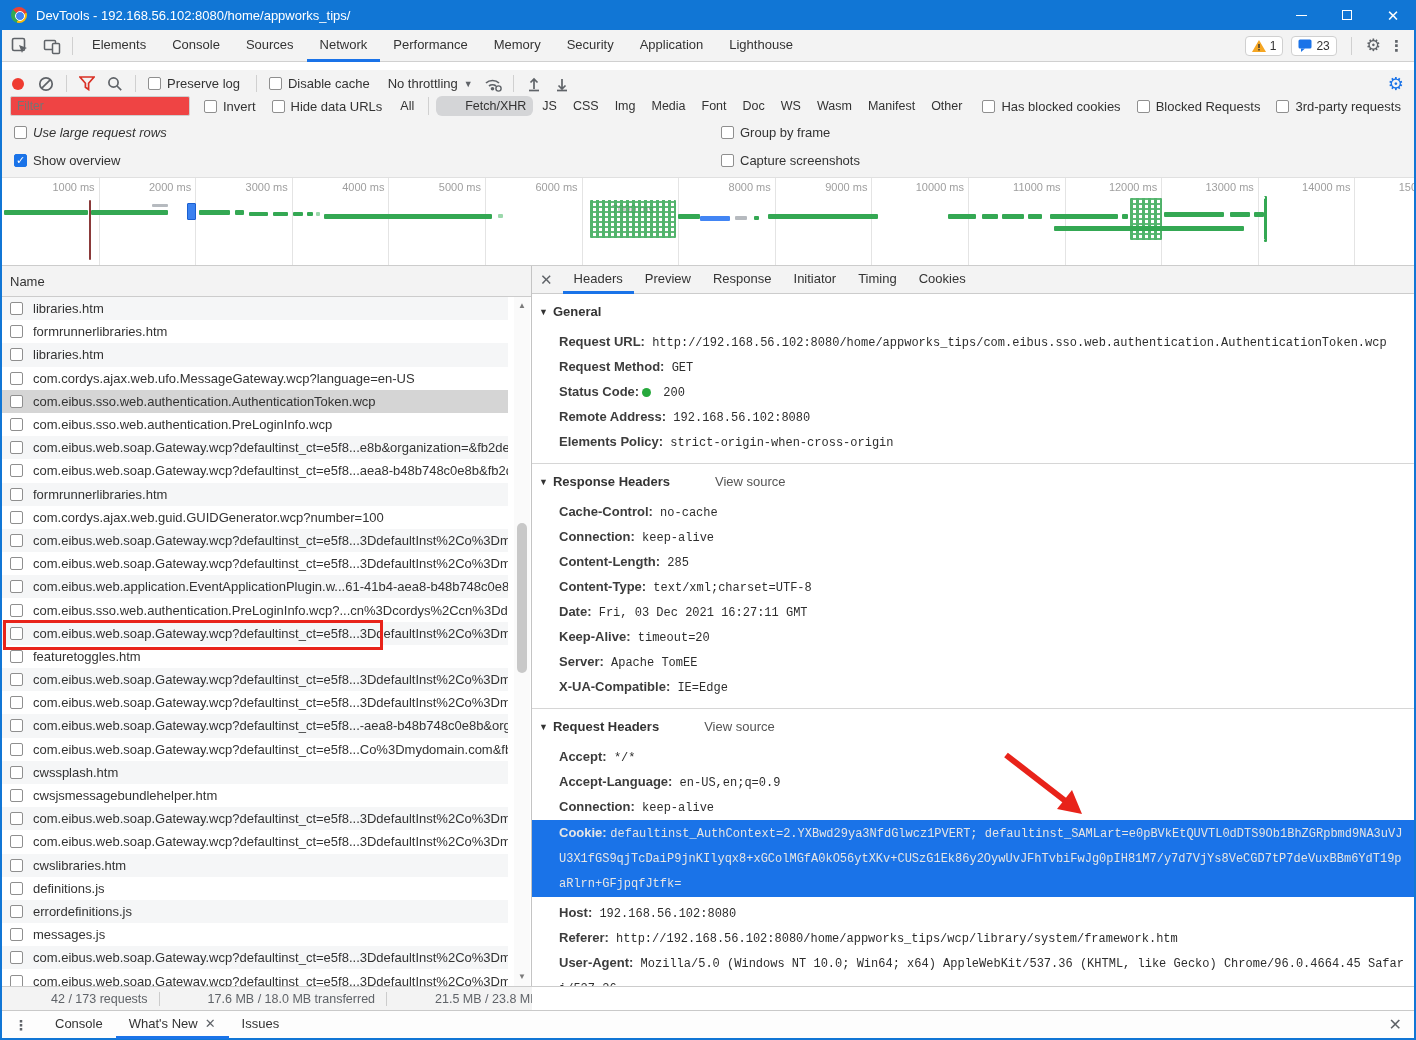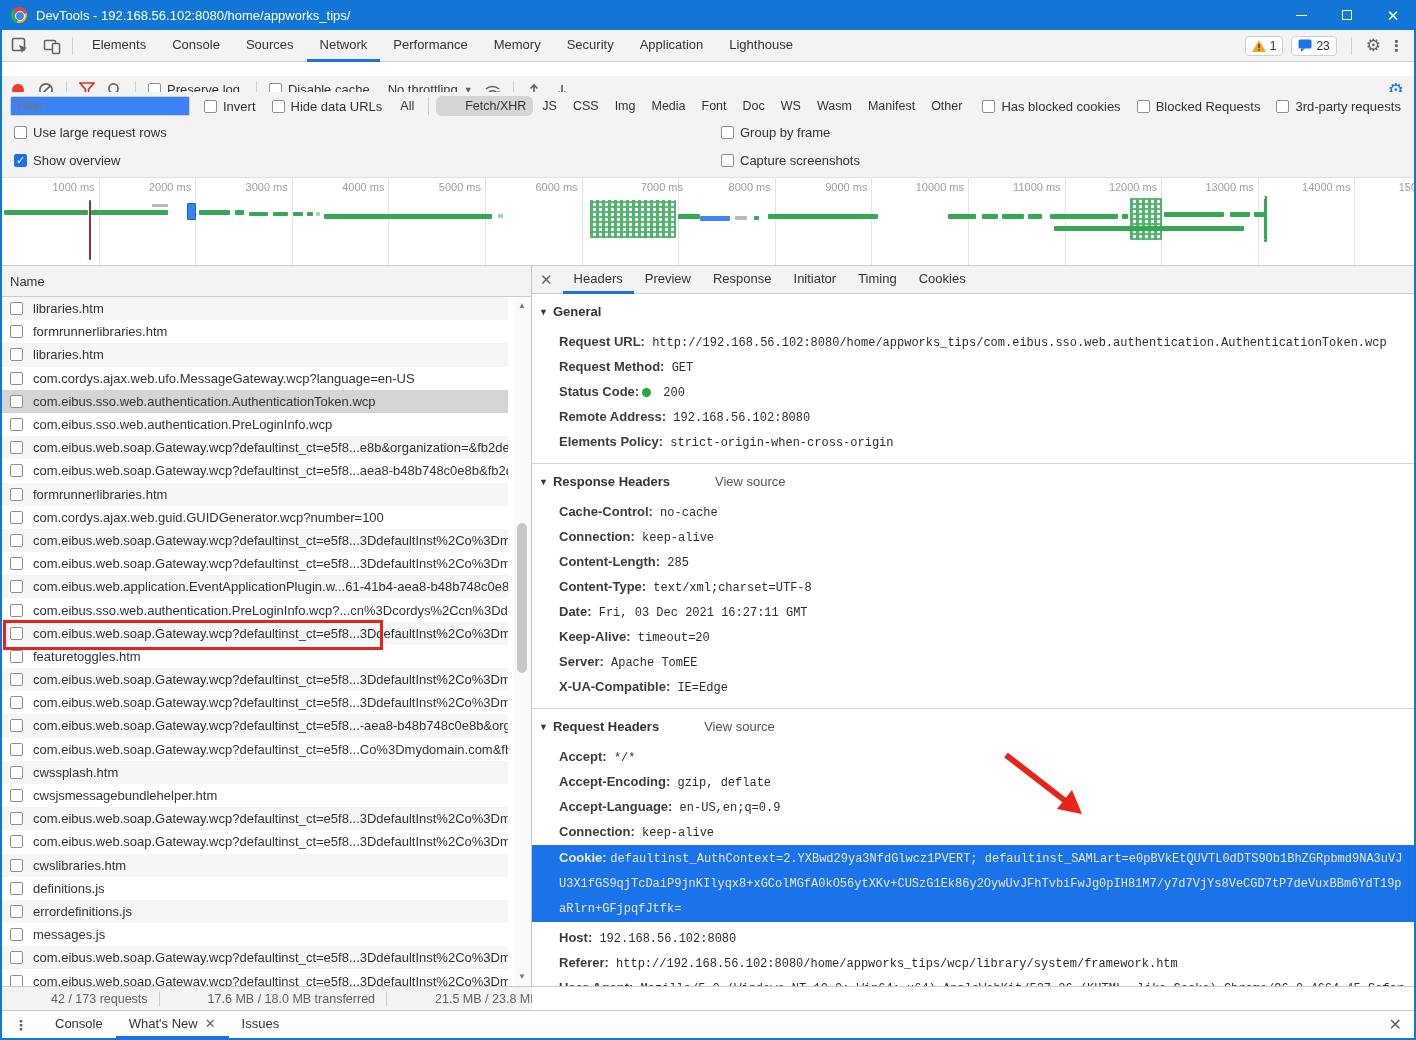--- a/index.html
+++ b/index.html
@@ -27,34 +27,34 @@
   .vsep { width:1px; height:18px; background:#d0d0d0; margin:0 6px; flex:none; }
   .mtabs { display:flex; height:32px; }
   .mtab { padding:0 13px; font-size:13px; color:#333; display:flex; align-items:center; height:32px; border-bottom:3px solid transparent; white-space:nowrap; }
   .mtab.active { border-bottom:3px solid #1a73e8; }
   .tb-right { margin-left:auto; display:flex; align-items:center; gap:8px; padding-right:10px; }
   .badge { display:flex; align-items:center; gap:4px; border:1px solid #d0d0d0; border-radius:4px; background:#fff; height:20px; padding:0 6px; font-size:12px; color:#333; }
   .gear { font-size:17px; color:#5f6368; line-height:1; }
   .dots { font-size:15px; color:#5f6368; font-weight:bold; letter-spacing:0; }
 
   
-  .nettoolbar { position:absolute; left:0; top:46px; width:1412px; height:28px; background:#f3f3f3; border-bottom:1px solid #e0e0e0; display:flex; align-items:center; padding-left:8px; }
+  .nettoolbar { position:absolute; left:0; top:40px; width:1412px; height:28px; background:#f3f3f3; border-bottom:1px solid #e0e0e0; display:flex; align-items:center; padding-left:8px; }
   .rec-dot { width:12px; height:12px; border-radius:50%; background:#ef3b30; margin:0 8px 0 2px; flex:none; }
   .tool-lbl { font-size:13px; color:#333; margin-right:4px; white-space:nowrap; }
   .caret { font-size:9px; color:#5f6368; margin:0 6px 0 2px; }
   .cb { width:13px; height:13px; border:1px solid #8f8f8f; border-radius:2px; background:#fff; display:inline-block; flex:none; margin-right:6px; position:relative; }
   .cb.checked { background:#1a73e8; border-color:#1a73e8; }
   .cb.checked::after { content:"✓"; position:absolute; left:1px; top:-1px; color:#fff; font-size:11px; font-weight:bold; }
   .cbwrap { display:flex; align-items:center; margin:0 6px; }
   .spacer { flex:1; }
   .blue-gear { color:#1a73e8; font-size:18px; margin-right:10px; }
 
   
   .filterrow { position:absolute; left:0; top:62px; width:1412px; height:28px; background:#f3f3f3; display:flex; align-items:center; padding-left:8px; }
-  .filter-input { width:180px; height:20px; border:1px solid #cfcfcf; border-radius:2px; font-size:12px; padding:0 6px; color:#333; background:#3b82f6; font-family:"Liberation Sans",sans-serif; }
+  .filter-input { width:180px; height:20px; border:1px solid #cfcfcf; border-radius:2px; font-size:12px; padding:0 6px; color:#333; background:#ef4444; font-family:"Liberation Sans",sans-serif; }
   .filter-input::placeholder { color:#757575; }
   .ftypes { display:flex; align-items:center; }
   .ftype { font-size:12.5px; color:#333; padding:3px 7px; margin:0 1px; border-radius:6px; white-space:nowrap; }
   .ftype.active { background:#d4d5d7;padding-left:29px; }
 
   
   .optionsrow { position:absolute; left:0; top:90px; width:1412px; height:57px; background:#f3f3f3; }
   .optitem { position:absolute; display:flex; align-items:center; font-size:13px; color:#333; }
 
   
@@ -281,21 +281,21 @@
           <span class="cb"></span>
           <span class="tool-lbl">Blocked Requests</span>
         </span>
       <span class="cbwrap">
           <span class="cb"></span>
           <span class="tool-lbl">3rd-party requests</span>
         </span>
     </div>
 
     <div class="optionsrow">
-      <span class="optitem" style="left:12px; top:5px;">
+      <span class="optitem" style="left:12px; top:5px;font-style:italic;">
           <span class="cb"></span>
           <span>Use large request rows</span>
         </span>
       <span class="optitem" style="left:719px; top:5px;">
           <span class="cb"></span>
           <span>Group by frame</span>
         </span>
       <span class="optitem" style="left:12px; top:33px;">
           <span class="cb checked"></span>
           <span>Show overview</span>
@@ -313,21 +313,21 @@
         <div class="ov-tick" style="left: 119.2px;">2000 ms</div>
         <div class="ov-grid" style="left: 289.8px;"></div>
         <div class="ov-tick" style="left: 215.8px;">3000 ms</div>
         <div class="ov-grid" style="left: 386.4px;"></div>
         <div class="ov-tick" style="left: 312.4px;">4000 ms</div>
         <div class="ov-grid" style="left: 483px;"></div>
         <div class="ov-tick" style="left: 409px;">5000 ms</div>
         <div class="ov-grid" style="left: 579.6px;"></div>
         <div class="ov-tick" style="left: 505.6px;">6000 ms</div>
         <div class="ov-grid" style="left: 676.2px;"></div>
-        <div class="ov-tick" style="left: 611px;">7000 ms</div>
+        <div class="ov-tick" style="left: 582px; margin-top: 22px;">7000 ms</div>
         <div class="ov-grid" style="left: 772.8px;"></div>
         <div class="ov-tick" style="left: 698.8px;">8000 ms</div>
         <div class="ov-grid" style="left: 869.4px;"></div>
         <div class="ov-tick" style="left: 795.4px;">9000 ms</div>
         <div class="ov-grid" style="left: 966px;"></div>
         <div class="ov-tick" style="left: 892px;">10000 ms</div>
         <div class="ov-grid" style="left: 1062.6px;"></div>
         <div class="ov-tick" style="left: 988.6px;">11000 ms</div>
         <div class="ov-grid" style="left: 1159.2px;"></div>
         <div class="ov-tick" style="left: 1085.2px;">12000 ms</div>
@@ -545,21 +545,20 @@
             </div>
           <div class="sec-div"></div>
 
           <div class="sec-h">
             <span class="tri">▼</span>
             <span>Request Headers</span>
             <span class="view-source">View source</span>
           </div>
           <div class="kvrows" id="reqh-before">
               <div class="kv"><b>Accept:</b><span class="mono"> */*</span></div>
-              <div class="kv"><b>Accept-Encoding:</b><span class="mono"> gzip, deflate</span></div>
               <div class="kv"><b>Accept-Language:</b><span class="mono"> en-US,en;q=0.9</span></div>
               <div class="kv"><b>Connection:</b><span class="mono"> keep-alive</span></div>
             </div>
           <div class="kv cookie">
             <b>Cookie:</b>
             <span class="mono">defaultinst_AuthContext=2.YXBwd29ya3NfdGlwcz1PVERT; defaultinst_SAMLart=e0pBVkEtQUVTL0dDTS9Ob1BhZGRpbmd9NA3uVJU3X1fGS9qjTcDaiP9jnKIlyqx8+xGColMGfA0kO56ytXKv+CUSzG1Ek86y2OywUvJFhTvbiFwJg0pIH81M7/y7d7VjYs8VeCGD7tP7deVuxBBm6YdT19paRlrn+GFjpqfJtfk=</span>
           </div>
           <div class="kvrows" id="reqh-after" style="margin-top:4px">
               <div class="kv"><b>Host:</b><span class="mono"> 192.168.56.102:8080</span></div>
               <div class="kv"><b>Referer:</b><span class="mono"> http://192.168.56.102:8080/home/appworks_tips/wcp/library/system/framework.htm</span></div>

